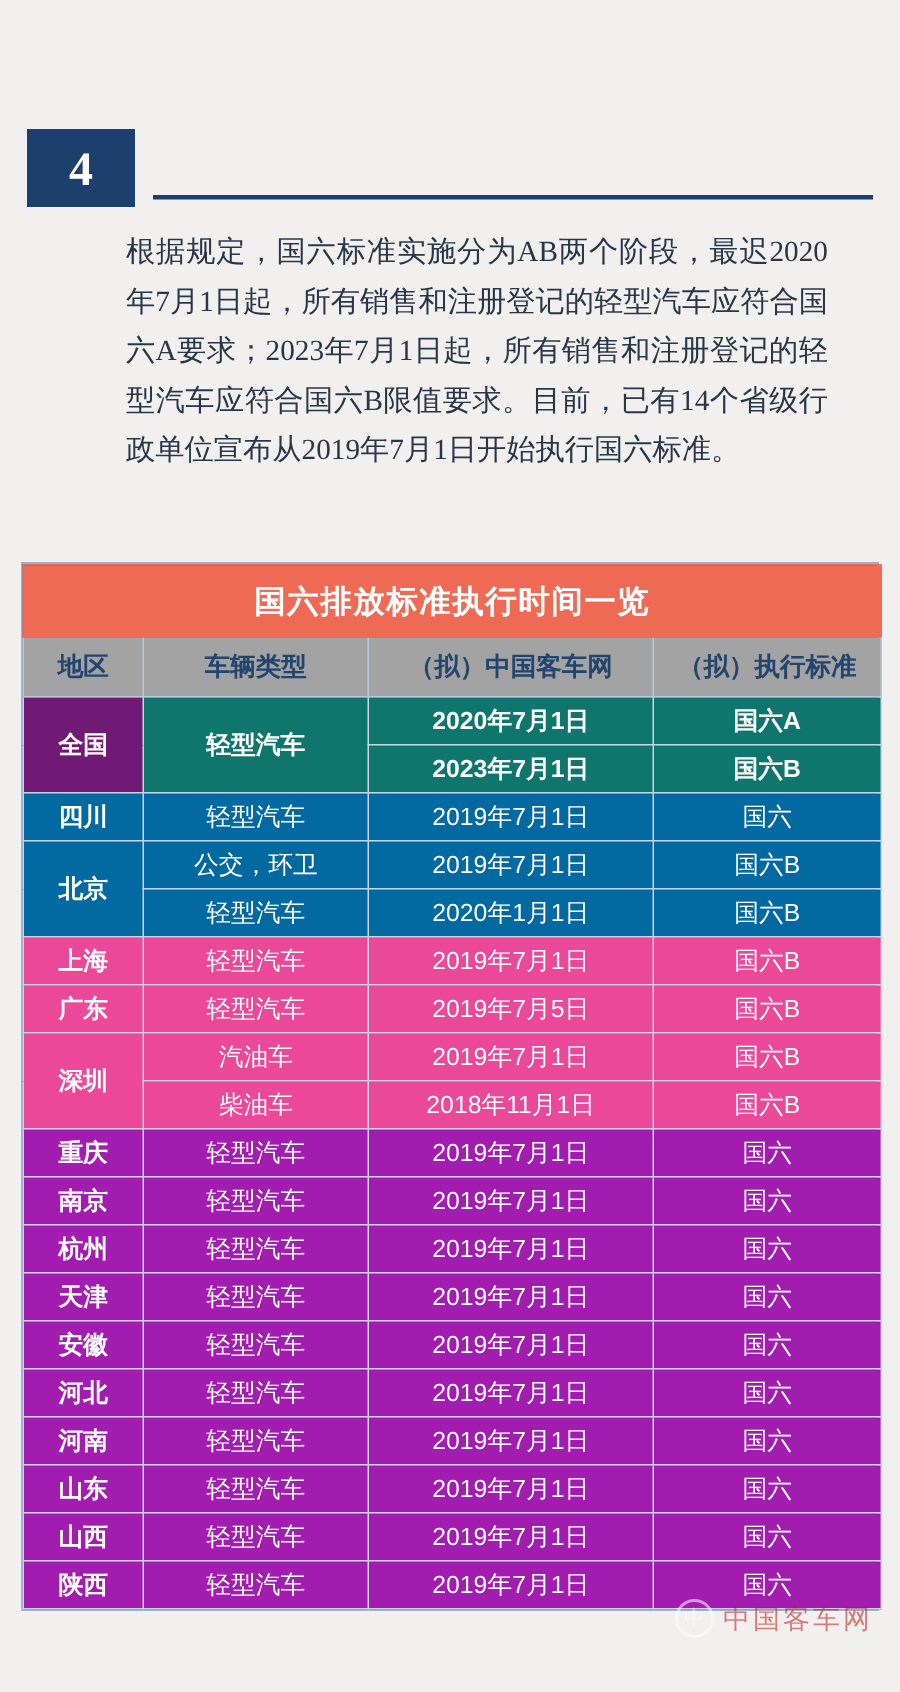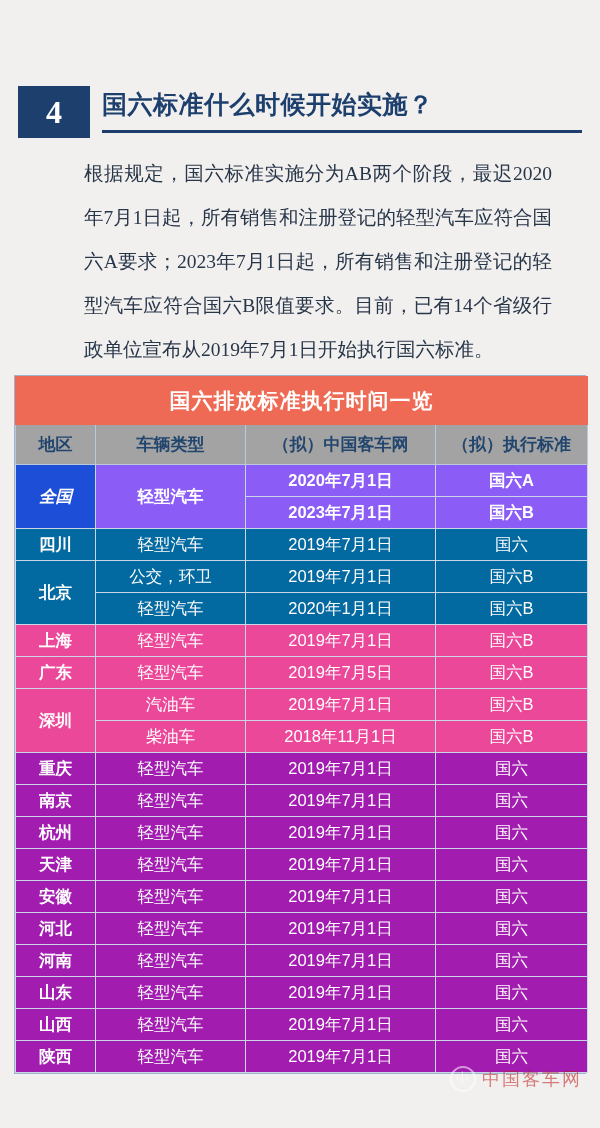--- a/index.html
+++ b/index.html
@@ -49,21 +49,21 @@
     height: 3px;
     background: #1d3f6e;
   }
 
   
   .para {
     position: absolute;
     left: 84px; top: 152px;
     width: 468px;
     font-size: 19.5px;
-    line-height: 44px;
+    line-height: 33px;
     color: #28364a;
     text-align: justify;
     font-family: "Liberation Serif", serif;
   }
 
   
   .table-wrap {
     position: absolute;
     left: 14px; top: 375px;
     width: 572px;
@@ -96,22 +96,22 @@
     letter-spacing: 1px;
   }
   .head-row td {
     background: #a3a3a3;
     color: #22456e;
     font-weight: bold;
     font-size: 17px;
     height: 40px;
     border: 1px solid #b9c9dc;
   }
-  tr.r-light td { background: #8b5cf6; color:#ffffff; font-weight:bold; }
-  tr.r-light td.c-region { background:#1d4ed8;font-style:italic; }
+  tr.r-light td { background: #0f766e; color:#ffffff; font-weight:bold; }
+  tr.r-light td.c-region { background:#701a75; }
   tr.r-a td { background: #0369a1; }
   tr.r-b td { background: #ec4899; }
   tr.r-c td { background: #a21caf; }
   td.c-region { font-weight: bold; }
   .col1 { width: 80px; }
   .col2 { width: 150px; }
   .col3 { width: 190px; }
   .col4 { width: 152px; }
 
   
@@ -139,21 +139,20 @@
     font-size: 18px;
     letter-spacing: 2px;
     font-family: Liberation Mono, monospace;
   }
 </style>
 </head>
 <body>
 
 <div class="header">
   <div class="badge">4</div>
-  <div class="header-title">国六标准什么时候开始实施？</div>
   <div class="header-rule"></div>
 </div>
 
 <div class="para">根据规定，国六标准实施分为AB两个阶段，最迟2020年7月1日起，所有销售和注册登记的轻型汽车应符合国六A要求；2023年7月1日起，所有销售和注册登记的轻型汽车应符合国六B限值要求。目前，已有14个省级行政单位宣布从2019年7月1日开始执行国六标准。</div>
 
 <div class="table-wrap">
   <table>
     <colgroup>
       <col class="col1">
         <col class="col2">

